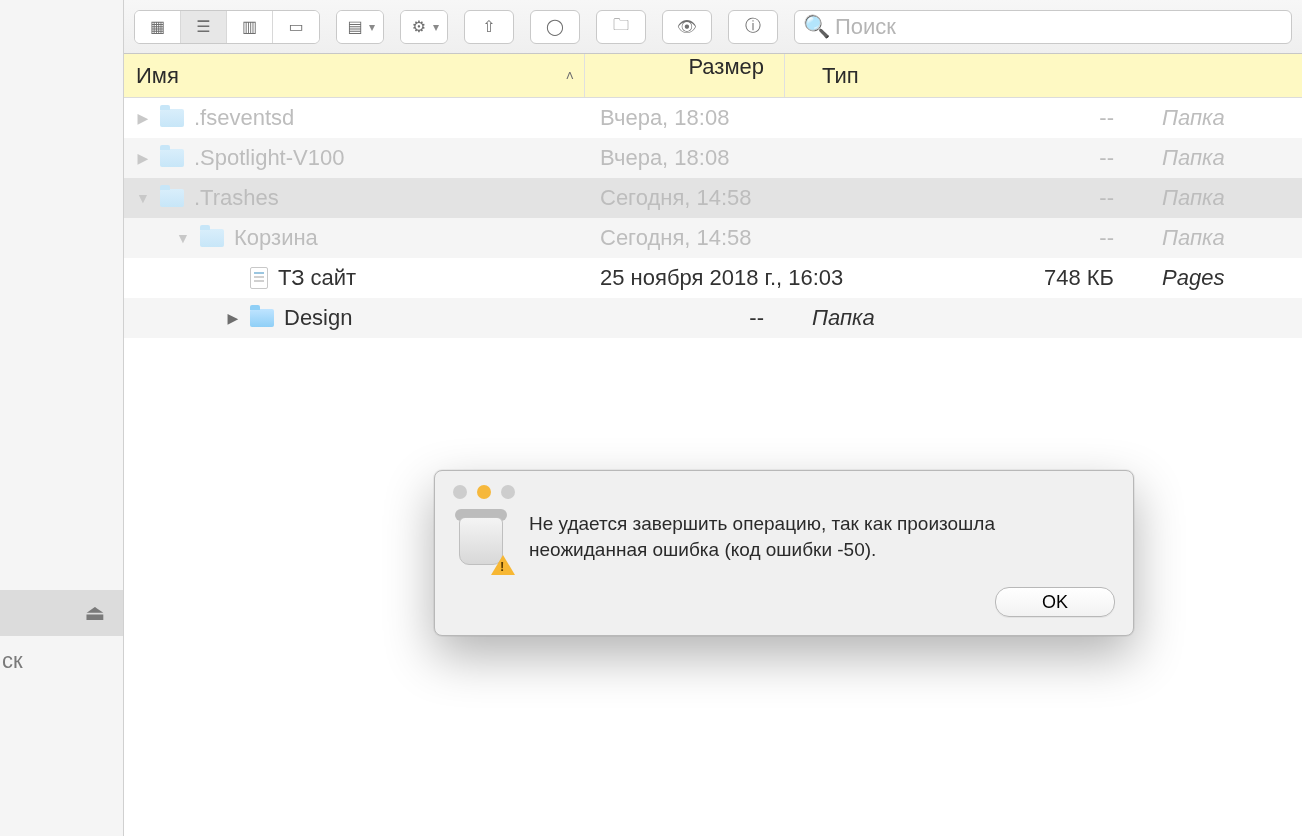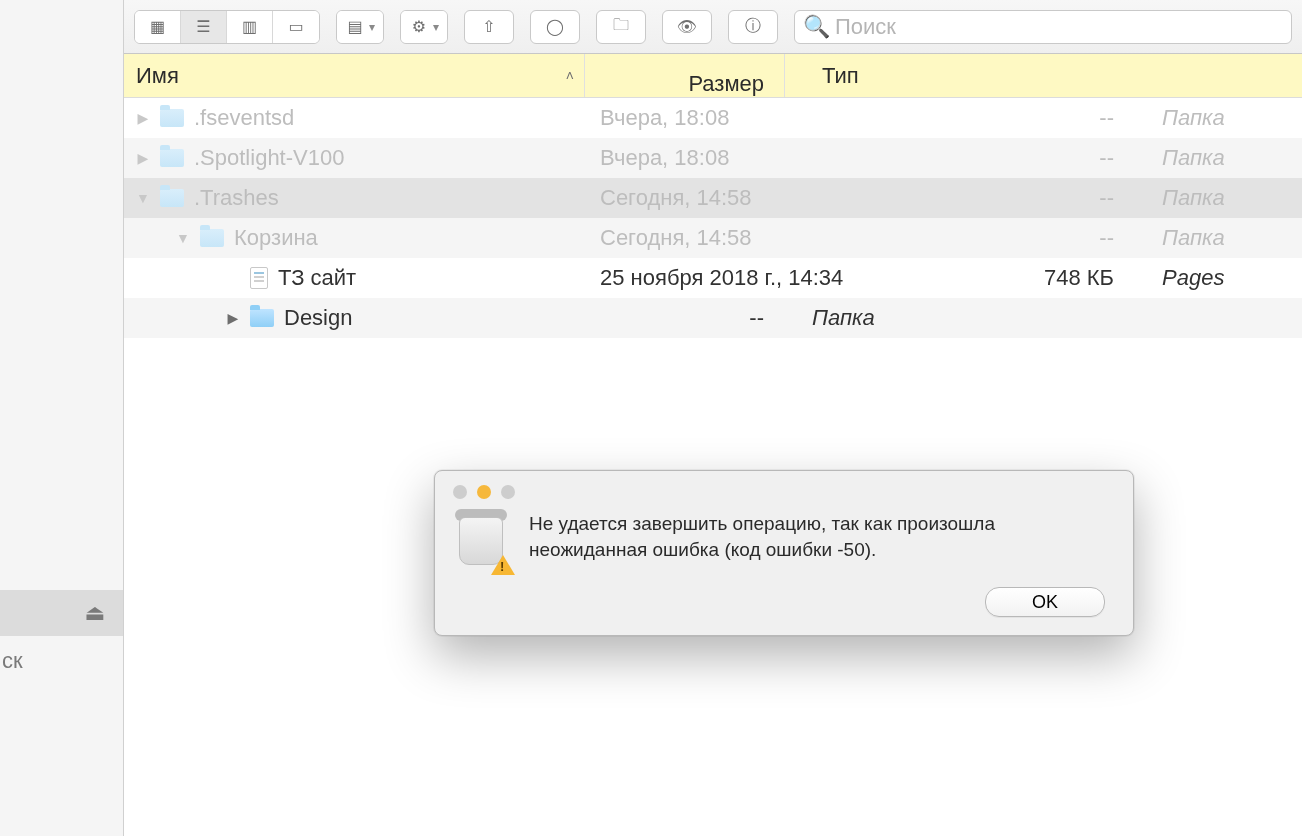--- a/index.html
+++ b/index.html
@@ -101,21 +101,21 @@
   background: #fef9c3;
   border-bottom: 1px solid #dcdcdc;
   display: flex;
   align-items: center;
   font-size: 22px;
   font-weight: 500;
   color: #2b2b2b;
 }
 .col-name { width: 460px; padding-left: 12px; display: flex; align-items: center; gap: 6px; }
 .col-date { width: 350px; padding-left: 16px; border-left: 1px solid #e0e0e0; height: 100%; display:flex; align-items:center;}
-.col-size { width: 200px; padding-right: 20px; text-align: right; border-left: 1px solid #e0e0e0; height:100%; display:flex; align-items:flex-end; justify-content:flex-end;}
+.col-size { width: 200px; padding-right: 20px; text-align: right; border-left: 1px solid #e0e0e0; height:100%; display:flex; align-items:flex-start; justify-content:flex-end;}
 .col-type { flex: 1; padding-left: 37px; border-left: 1px solid #e0e0e0; height:100%; display:flex; align-items:center;}
 .sort-caret { margin-left: auto; margin-right: 10px; color: #6f6f6f; font-size: 14px;}
 
 
 .rows { flex: 1; overflow: hidden; position: relative; }
 .row {
   height: 40px;
   display: flex;
   align-items: center;
   font-size: 22px;
@@ -157,21 +157,21 @@
 
 
 .dialog {
   position: absolute;
   top: 372px; left: 310px;
   width: 700px;
   background: #f0f0f0;
   border: 1px solid #b8b8b8;
   border-radius: 8px;
   box-shadow: 0 20px 50px rgba(0,0,0,.30), 0 0 0 1px rgba(0,0,0,.05);
-  padding: 14px 28px 18px 18px;
+  padding: 14px 18px 18px 18px;
 }
 .traffic { display:flex; gap:10px; margin-bottom:10px; }
 .tl { width:14px; height:14px; border-radius:50%; }
 .tl.red{background:#cdcdcd;} .tl.yel{background:#f6b83c;} .tl.grn{background:#cdcdcd;}
 .dialog-body{ display:flex; gap:18px; }
 .trash-icon{
   width:58px; height:62px; position:relative;
 }
 .trash-icon .can{
   position:absolute; left:6px; top:8px; width:44px; height:48px;
@@ -335,21 +335,21 @@
           <div class="c-size dimmed">--</div>
           <div class="c-type dimmed">Папка</div>
         </div>
         <div class="row">
           <div class="c-name ind2 solid">
             <span class="disclosure"></span>
             <span style="width: 8px; display: inline-block;"></span>
             <span class="file-ic"></span>
             <span>ТЗ сайт</span>
           </div>
-          <div class="c-date solid">25 ноября 2018 г., 14:34</div>
+          <div class="c-date solid">25 ноября 2018 г., 16:03</div>
           <div class="c-size solid">748 КБ</div>
           <div class="c-type solid">Pages</div>
         </div>
         <div class="row alt">
           <div class="c-name ind2 solid">
             <span class="disclosure">▶</span>
             <span style="width: 8px; display: inline-block;"></span>
             <span class="folder-ic"></span>
             <span>Design</span>
           </div>

